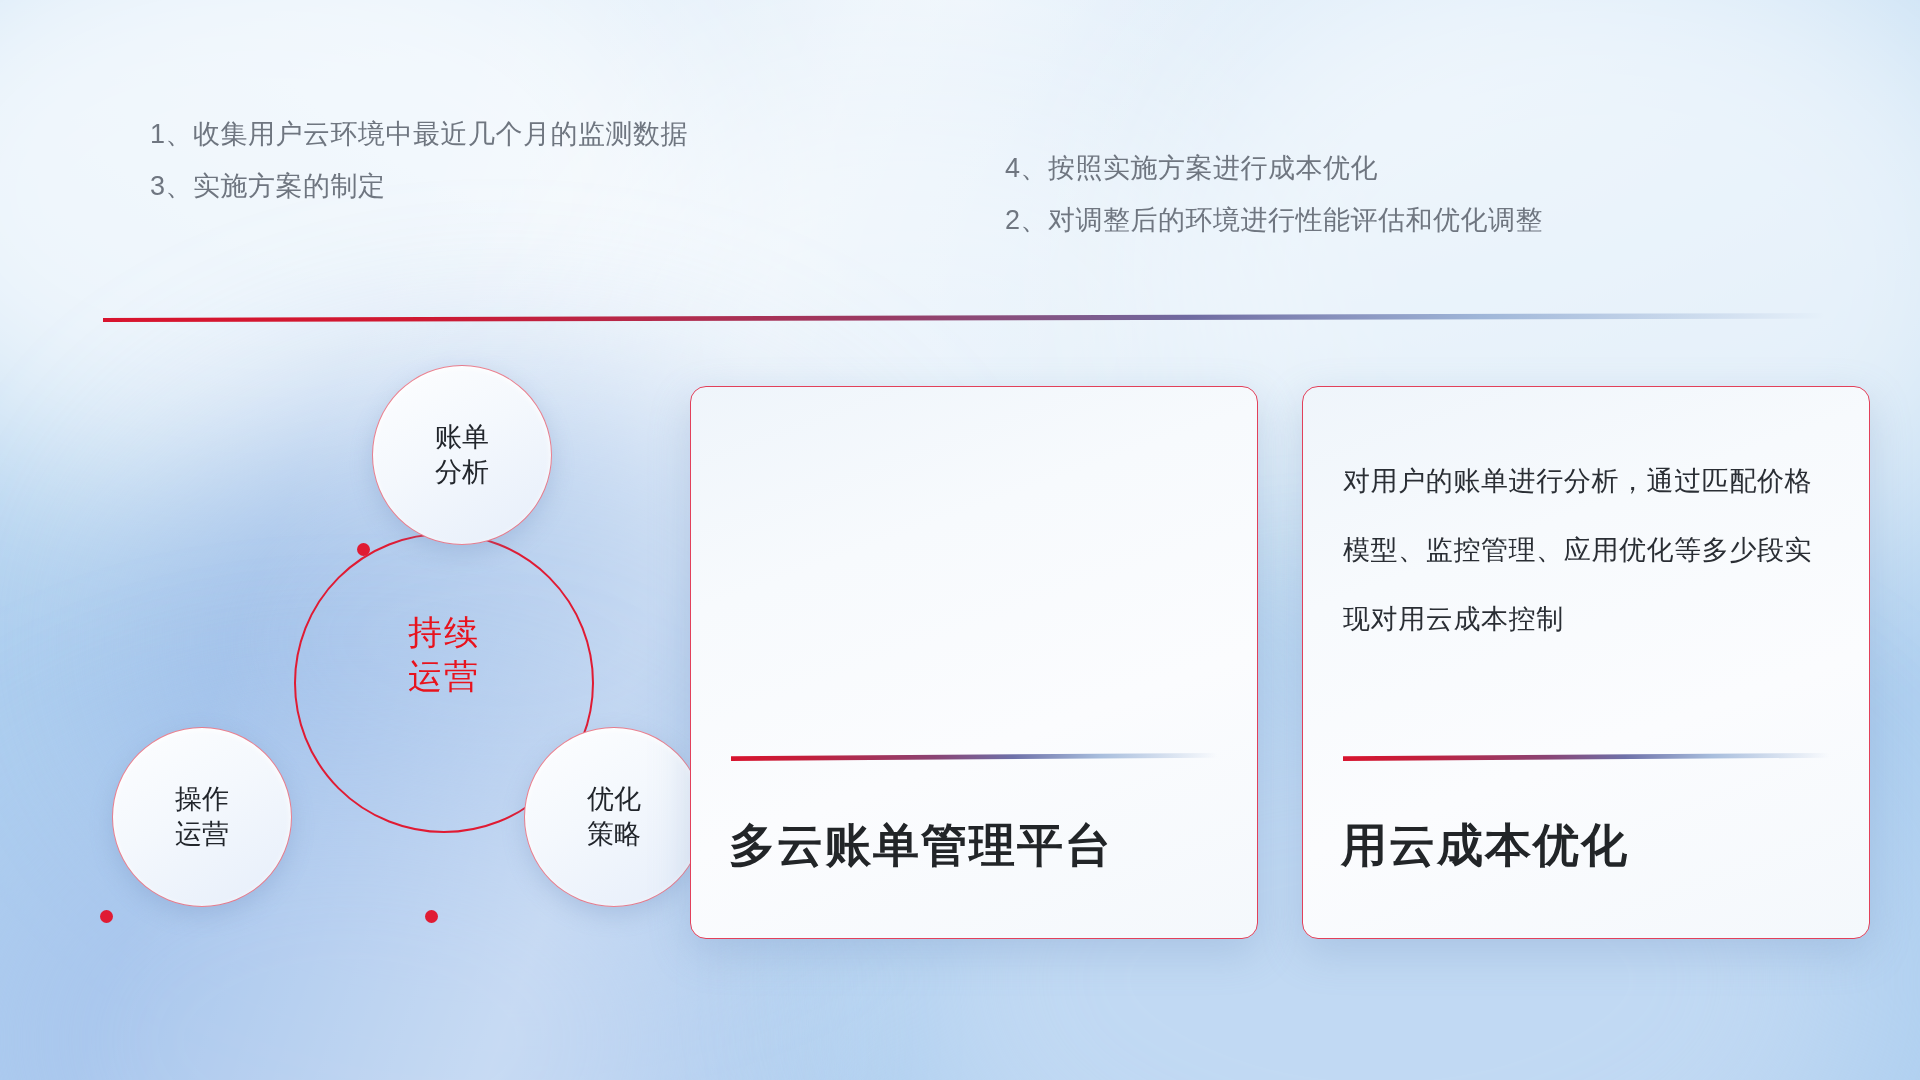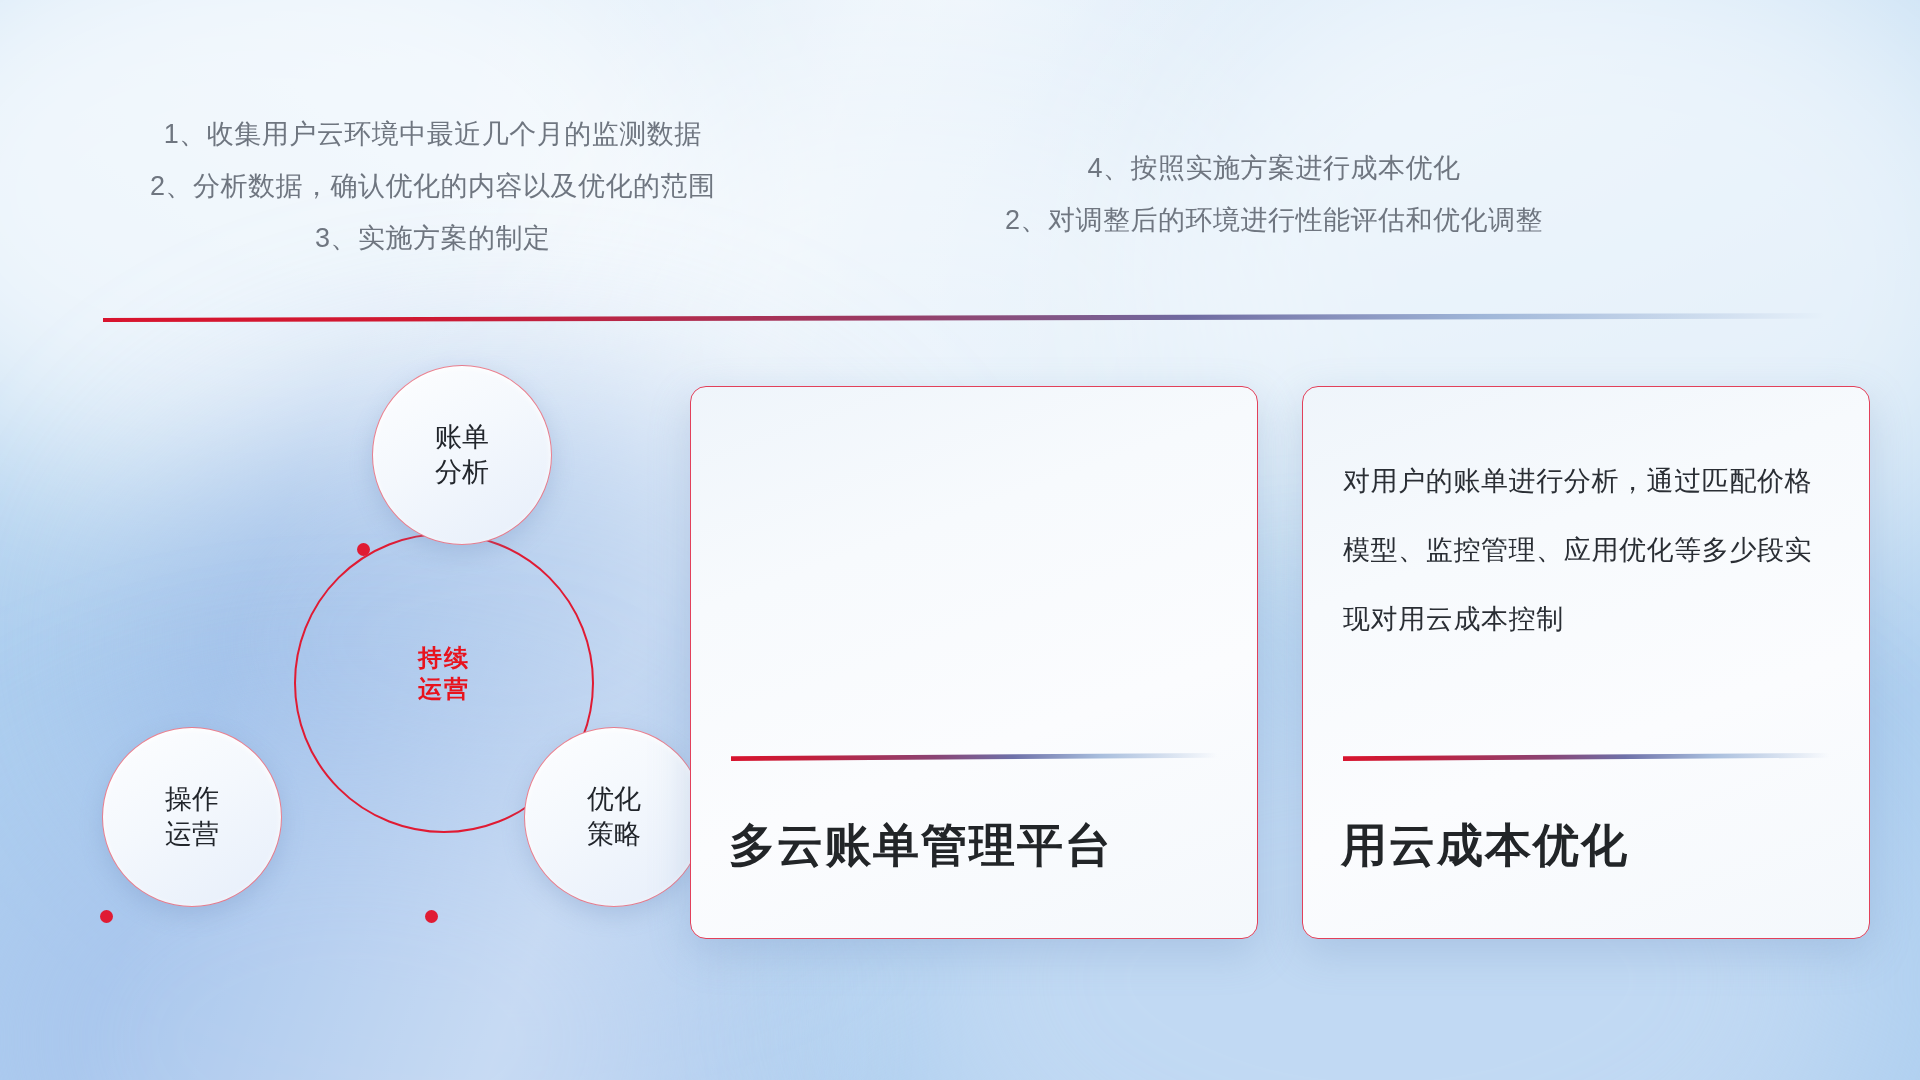--- a/index.html
+++ b/index.html
@@ -20,21 +20,21 @@
   .b2{left:120px;top:380px;width:760px;height:520px;background:rgba(150,180,230,.55);}
   .b3{right:-120px;top:-80px;width:900px;height:700px;background:rgba(255,255,255,.60);}
   .b4{right:40px;bottom:-220px;width:1000px;height:640px;background:rgba(196,218,243,.85);}
   .b5{left:560px;top:80px;width:700px;height:520px;background:rgba(255,255,255,.55);}
   .b6{left:-60px;bottom:-260px;width:820px;height:600px;background:rgba(168,196,236,.75);}
   .bgsheen{position:absolute;inset:0;
     background:linear-gradient(110deg,rgba(255,255,255,0) 20%,rgba(255,255,255,.35) 38%,rgba(255,255,255,0) 56%);}
 
   
   .bullets{position:absolute;color:#6f7680;white-space:nowrap;}
-  .bullets .ln{font-size:27px;line-height:52px;letter-spacing:.5px;text-align:center;}
+  .bullets .ln{font-size:27px;line-height:52px;letter-spacing:.5px;}
   #bullets-left{left:150px;top:108px;}
   #bullets-right{left:1005px;top:142px;}
 
   
   #divider{
     position:absolute;left:103px;top:313px;width:1722px;height:9px;
     background:linear-gradient(90deg,#d8142e 0%,#cf1831 18%,#9a3a63 45%,#6f6aa0 63%,#9fb6d8 80%,rgba(210,225,242,0) 100%);
     clip-path:polygon(0 55%,100% 0,100% 62%,0 100%);
   }
 
@@ -42,28 +42,28 @@
   #venn{position:absolute;left:100px;top:355px;width:540px;height:580px;}
   .ring{position:absolute;border-radius:50%;border:2.4px solid #e01b33;box-sizing:border-box;}
   #ring-main{left:194px;top:178px;width:300px;height:300px;}
   .bub{position:absolute;border-radius:50%;box-sizing:border-box;
      border:1.6px solid rgba(224,27,51,.55);
      background:linear-gradient(150deg,#fdfeff 0%,#f4f8fd 45%,#e6eefa 100%);
      box-shadow:0 8px 22px rgba(110,140,185,.28), inset 0 2px 6px rgba(255,255,255,.9);
      display:flex;align-items:center;justify-content:center;text-align:center;}
   .bub span{font-size:27px;font-weight:400;color:#22262c;line-height:1.28;}
   #bub-top{left:272px;top:10px;width:180px;height:180px;}
-  #bub-bl{left:2px;top:372px;width:180px;height:180px;}
+  #bub-bl{left:12px;top:372px;width:180px;height:180px;}
   #bub-br{left:424px;top:372px;width:180px;height:180px;}
   .dot{position:absolute;width:13px;height:13px;border-radius:50%;background:#e01b33;}
   #dot-top{left:357px;top:543px;}
   #dot-bl{left:100px;top:910px;}
   #dot-br{left:425px;top:910px;}
   #venn-center{position:absolute;left:194px;top:255px;width:300px;text-align:center;
-     font-size:24px;font-weight:700;color:#e8131d;line-height:1.3;letter-spacing:2px;margin-top:32px;}
+     font-size:34px;font-weight:400;color:#e8131d;line-height:1.3;letter-spacing:2px;}
 
   
   .card{position:absolute;top:386px;width:568px;height:553px;border-radius:16px;
      border:1.6px solid #e2405a;box-sizing:border-box;
      background:linear-gradient(160deg,#eff5fb 0%,#f7fafd 30%,#fbfcfe 62%,#f4f8fc 100%);
      box-shadow:0 14px 40px rgba(110,145,190,.28);}
   #card-1{left:690px;}
   #card-2{left:1302px;}
   .card-body{position:absolute;left:40px;right:32px;top:60px;
      font-size:27px;line-height:2.55;color:#2a2e34;letter-spacing:.6px;}
@@ -82,21 +82,20 @@
   <div class="bgblob b5"></div>
   <div class="bgblob b3"></div>
   <div class="bgblob b2"></div>
   <div class="bgblob b6"></div>
   <div class="bgblob b4"></div>
   <div class="bgsheen"></div>
 </div>
 
 <div class="bullets" id="bullets-left">
   <div class="ln">1、收集用户云环境中最近几个月的监测数据</div>
-  <div class="ln">2、分析数据，确认优化的内容以及优化的范围</div>
   <div class="ln">3、实施方案的制定</div>
 </div>
 
 <div class="bullets" id="bullets-right">
   <div class="ln">4、按照实施方案进行成本优化</div>
   <div class="ln">2、对调整后的环境进行性能评估和优化调整</div>
 </div>
 
 <div id="divider"></div>
 

